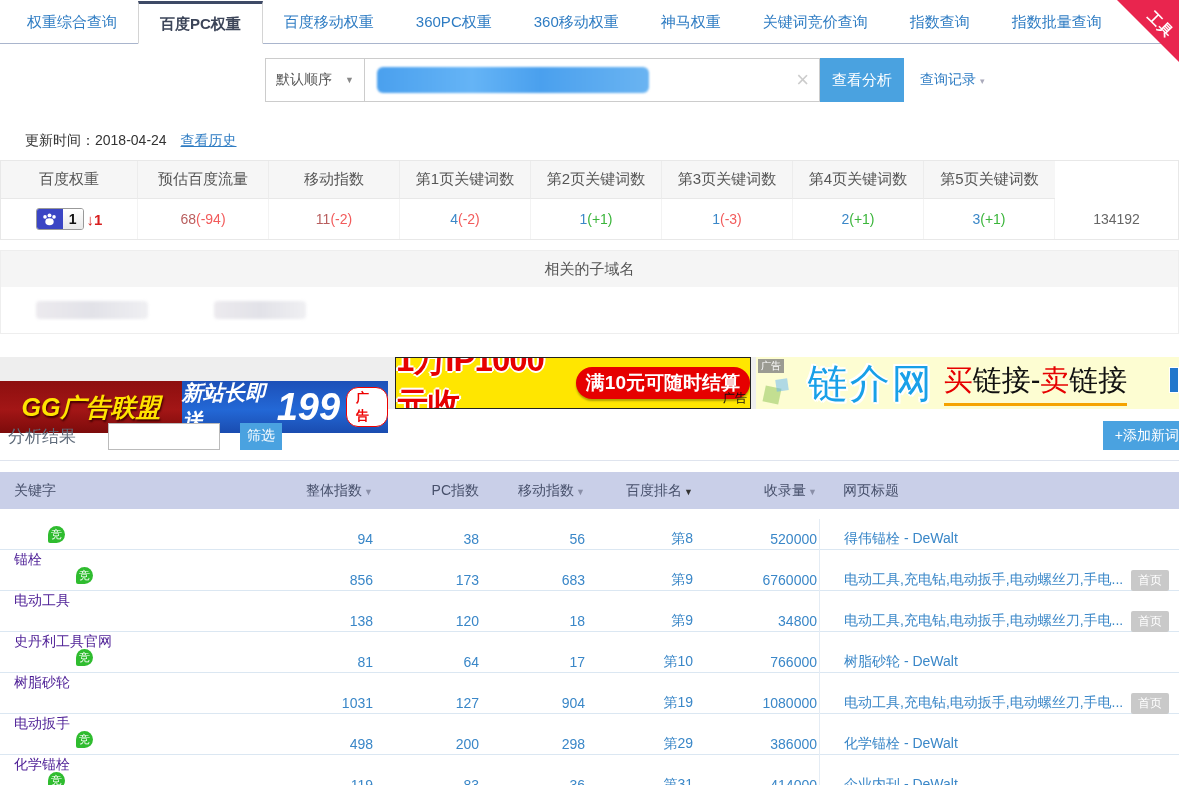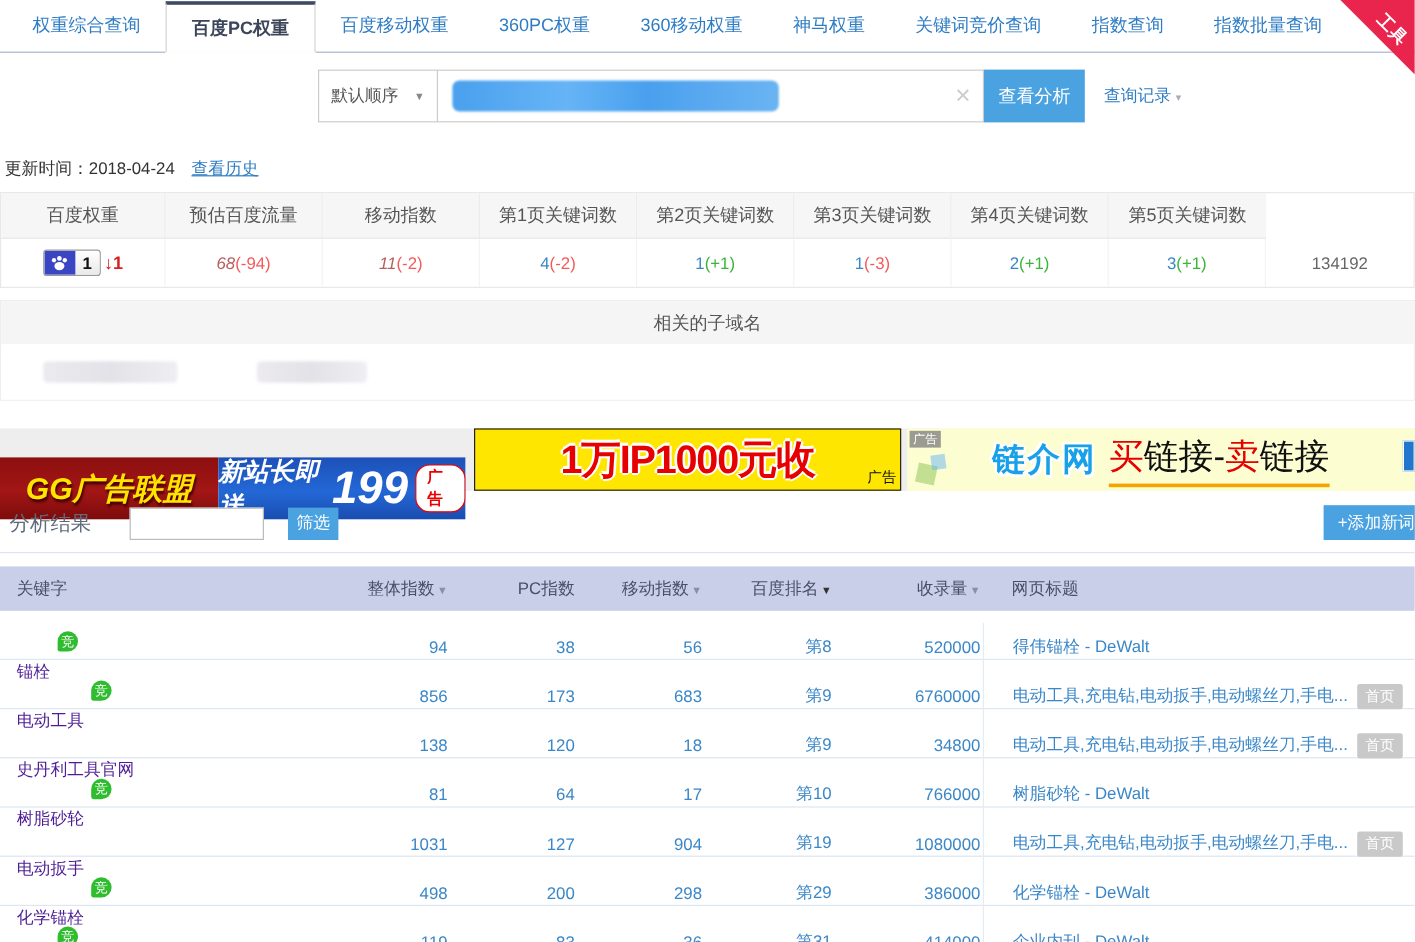--- a/index.html
+++ b/index.html
@@ -24,31 +24,31 @@
   .order-select .caret { font-size:9px; color:#888; }
   .search-input { position:relative; width:455px; height:44px; border:1px solid #ccc; border-left:none; display:flex; align-items:center; }
   .redacted-blob { margin-left:12px; width:272px; height:26px; border-radius:6px;
     background:linear-gradient(90deg,#4aa0ee 0%,#65b4f6 35%,#4aa0ee 60%,#6ab4f2 100%); filter:blur(1px); }
   .clear-x { position:absolute; right:10px; font-size:22px; color:#ccc; cursor:pointer; line-height:1; }
   .btn-analyze { width:84px; height:44px; background:#4aa2e0; color:#fff; font-size:15px; border:none; cursor:pointer; }
   .history-link { margin-left:16px; font-size:14px; color:#2e7cc3; cursor:pointer; }
   .history-link .caret { font-size:9px; color:#aab; }
 
   
-  .update-row { margin:30px 0 0 4px; font-size:14px; color:#333; }
+  .update-row { margin:30px 0 0 25px; font-size:14px; color:#333; }
   .update-row a { color:#2e7cc3; text-decoration:underline; margin-left:10px; cursor:pointer; }
 
   
   .stats { margin-top:10px; border:1px solid #e8e8e8; }
   .stats-head, .stats-vals { display:grid; grid-template-columns:137px repeat(7,131px) 1fr; }
   .stats-head > div { background:#f6f6f6; border-right:1px solid #ececec; border-bottom:1px solid #e8e8e8;
     height:38px; display:flex; align-items:center; justify-content:center; font-size:15px; color:#555; }
   .stats-vals > div { height:40px; display:flex; align-items:center; justify-content:center; font-size:14px; border-right:1px solid #f3f3f3; }
   .stats-head > div:last-child, .stats-vals > div:last-child { border-right:none; }
-  .c-blue { color:#3a87c8; } .c-red { color:#f25b5b; } .c-mutedred { color:#b85e5e;font-style:italic; }
+  .c-blue { color:#3a87c8; } .c-red { color:#f25b5b; } .c-mutedred { color:#b85e5e; }
   .c-green { color:#3ab53a; } .c-gray { color:#666; }
   .weight-badge { display:inline-flex; border:1px solid #999; border-radius:3px; overflow:hidden; }
   .weight-paw { width:26px; height:20px; background:#3a45c4; display:flex; align-items:center; justify-content:center; }
   .weight-num { width:20px; height:20px; background:linear-gradient(#fff,#e9e9e9); color:#111; font-weight:bold; font-size:14px;
     display:flex; align-items:center; justify-content:center; }
   .weight-change { color:#d81f1f; font-size:15px; margin-left:3px; font-weight:bold; }
 
   
   .subdomains { margin-top:10px; border:1px solid #eee; }
   .subdomains-head { height:36px; background:#f5f5f5; display:flex; align-items:center; justify-content:center; font-size:15px; color:#555; }
@@ -71,21 +71,21 @@
   .ad2 { width:356px; background:#ffe600; border:1px solid #222; margin-right:5px; display:flex; align-items:center; justify-content:center; gap:6px; }
   .ad2-text { color:#e60000; font-size:33px; font-weight:bold;
     text-shadow:-2px 0 #fff,2px 0 #fff,0 -2px #fff,0 2px #fff,-1px -1px #fff,1px 1px #fff; letter-spacing:-1px; }
   .ad2-pill { background:#e60000; color:#fff; font-size:19px; font-weight:bold; border-radius:18px; padding:3px 10px; white-space:nowrap;
     box-shadow:0 2px 2px rgba(0,0,0,.3); }
   .ad2-tag { position:absolute; right:3px; bottom:1px; font-size:12px; color:#111; }
   .ad3 { flex:1; background:#fdfdd2; display:flex; align-items:center; justify-content:center; gap:10px; }
   .ad3-tag { position:absolute; left:2px; top:2px; background:rgba(130,130,130,.8); color:#fff; font-size:10px; padding:0 3px; }
   .ad3-deco1 { position:absolute; left:8px; bottom:6px; width:16px; height:16px; background:#9ccc65; opacity:.6; transform:rotate(12deg); }
   .ad3-deco2 { position:absolute; left:20px; bottom:18px; width:12px; height:12px; background:#64b5f6; opacity:.5; transform:rotate(-8deg); }
-  .ad3-brand { color:#18a0e8; font-size:27px; font-weight:bold;
+  .ad3-brand { color:#18a0e8; font-size:40px; font-weight:normal;
     text-shadow:-2px 0 #fff,2px 0 #fff,0 -2px #fff,0 2px #fff,2px 2px #fff,-2px -2px #fff; letter-spacing:2px; }
   .ad3-links { font-size:29px; font-weight:normal; color:#111; border-bottom:3px solid #f5a300; padding-bottom:2px; white-space:nowrap; }
   .ad3-links .red { color:#e60000; }
   .ad3-box { position:absolute; right:0; top:10px; width:10px; height:26px; background:#2277cc; border:1px solid #fff; }
 
   
   .filter-row { margin:12px 0 0 8px; height:30px; display:flex; align-items:center; position:relative;gap:20px; }
   .filter-label { font-size:17px; color:#5f6b7a; margin-right:12px; }
   .filter-input { width:112px; height:27px; border:1px solid #bbb; outline:none; font-size:13px; padding:0 6px; }
   .btn-filter { width:42px; height:27px; background:#4aa2e0; color:#fff; border:none; font-size:14px; cursor:pointer; }
@@ -224,20 +224,21 @@
         <span>GG广告联盟</span>
       </div>
     <div class="ad1-right">
       <span class="ad1-text">新站长即送</span>
       <span class="ad1-amount">199</span>
       <span class="ad1-tag">广告</span>
     </div>
   </div>
   <div class="ad ad2">
     <span class="ad2-text">1万IP1000元收</span>
+    <span class="ad2-pill">满10元可随时结算</span>
     <span class="ad2-tag">广告</span>
   </div>
   <div class="ad ad3">
     <span class="ad3-tag">广告</span>
     <span class="ad3-deco1"></span>
     <span class="ad3-deco2"></span>
     <span class="ad3-brand">链介网</span>
     <span class="ad3-links"><span class="red">买</span><span>链接</span><span>-</span><span class="red">卖</span><span>链接</span></span>
     <span class="ad3-box"></span>
   </div>

